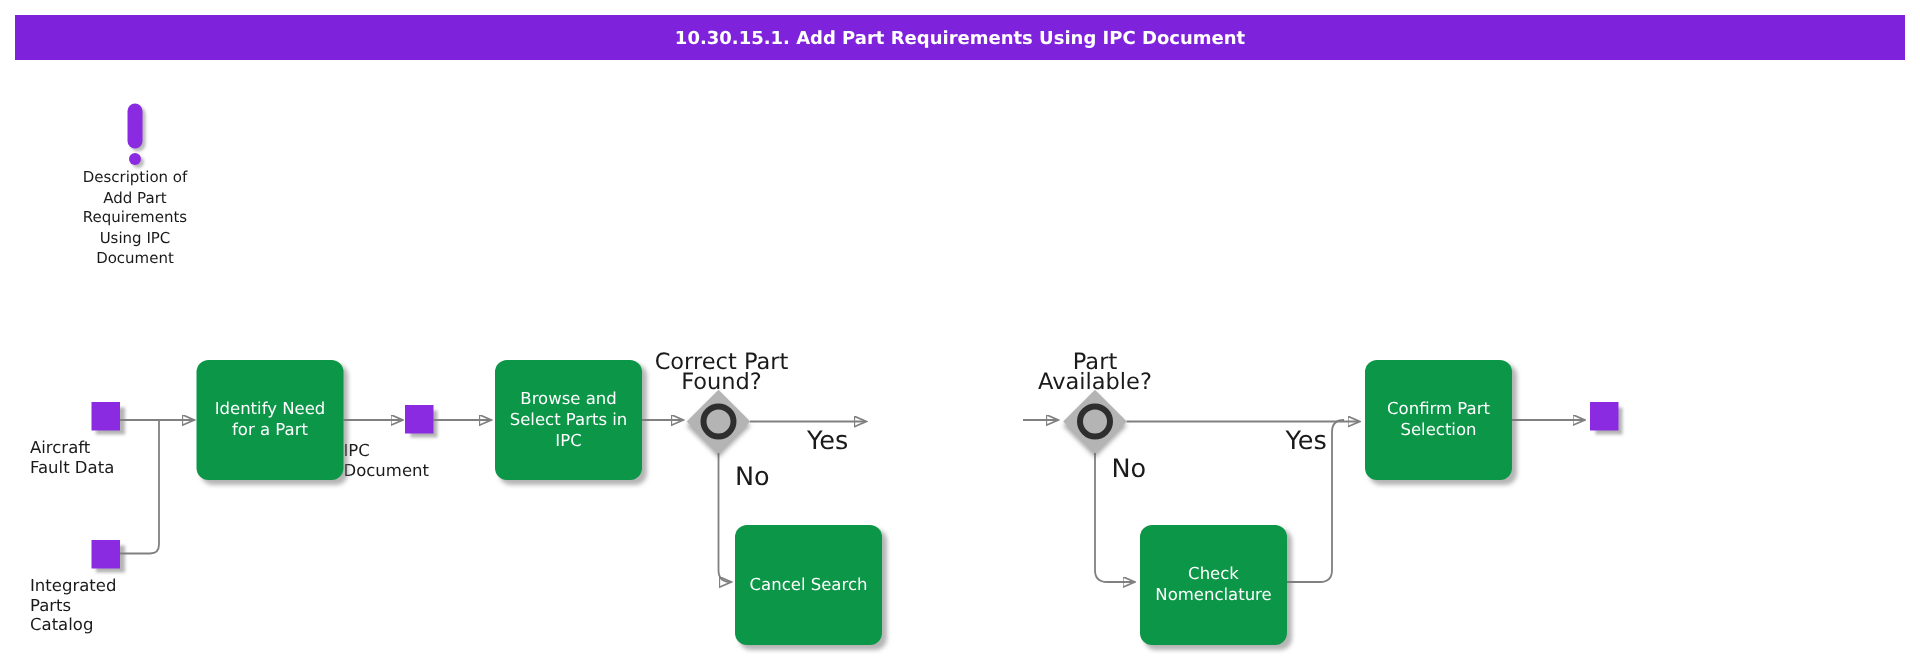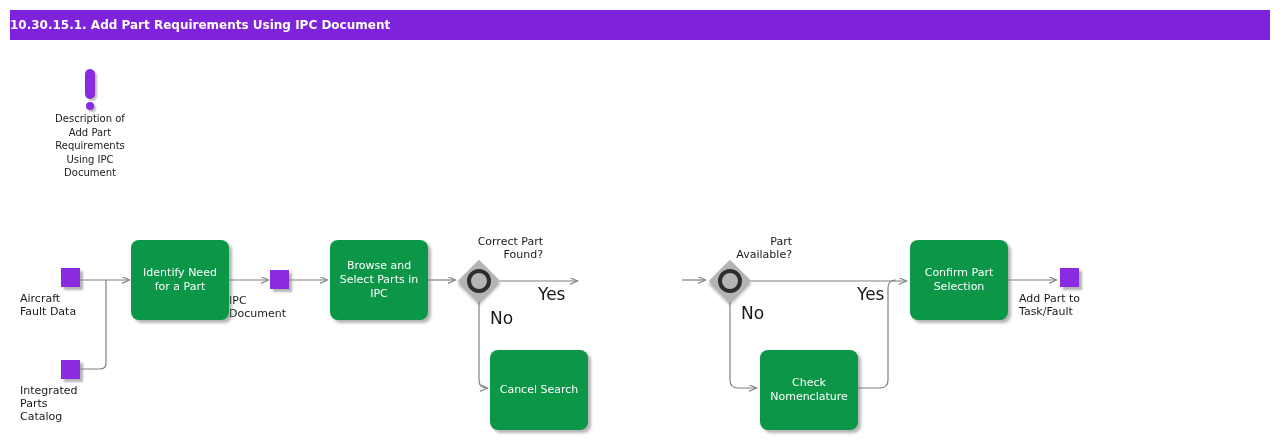--- a/index.html
+++ b/index.html
@@ -10,21 +10,21 @@
     --text-dark:#1a1a1a;
   }
   html,body{margin:0;padding:0;background:#fff;}
   .stage{
     position:relative;width:1280px;height:440px;background:#fff;overflow:hidden;
     font-family:"DejaVu Sans","Liberation Sans",sans-serif;color:var(--text-dark);
   }
   
   .banner{
     position:absolute;left:10px;top:10px;width:1260px;height:30px;
-    background:var(--banner-purple);display:flex;align-items:center;justify-content:flex-start;
+    background:var(--banner-purple);display:flex;align-items:center;justify-content:center;
   }
   .banner span{color:#fff;font-size:12px;font-weight:bold;}
   
   .excl{position:absolute;left:82px;top:68px;width:20px;height:45px;}
   .excl-bar{position:absolute;left:3px;top:1px;width:10px;height:30px;border-radius:5px;
     background:var(--data-purple);box-shadow:2px 2px 2px rgba(130,130,130,.55);}
   .excl-dot{position:absolute;left:4px;top:34px;width:8px;height:8px;border-radius:50%;
     background:var(--data-purple);box-shadow:2px 2px 2px rgba(130,130,130,.55);}
   .ann-label{position:absolute;left:30px;top:112px;width:120px;text-align:center;
     font-size:10px;line-height:13.5px;white-space:pre-line;}
@@ -38,21 +38,21 @@
   
   .task{position:absolute;width:98px;height:80px;border-radius:8px;background:var(--node-green);
     box-shadow:3px 3px 3px rgba(120,120,120,.55);color:#fff;font-size:11px;line-height:14px;
     display:flex;align-items:center;justify-content:center;text-align:center;white-space:pre-line;}
   
   .gateway{position:absolute;width:42px;height:42px;}
   .gw-diamond{position:absolute;left:6px;top:6px;width:30px;height:30px;background:#b4b4b4;
     transform:rotate(45deg);box-shadow:2px 2px 3px rgba(90,90,90,.5);}
   .gw-ring{position:absolute;left:9px;top:9px;width:24px;height:24px;border-radius:50%;
     border:4px solid #2e2e2e;box-sizing:border-box;background:#b4b4b4;}
-  .dec-label{position:absolute;text-align:right;font-size:11px;line-height:13px;white-space:pre-line;}
+  .dec-label{position:absolute;text-align:center;font-size:15px;line-height:13px;white-space:pre-line;}
   .edge-label{position:absolute;font-size:17px;}
 </style>
 </head>
 <body>
 
 <div class="stage">
 
   <header class="banner">
     <span>10.30.15.1. Add Part Requirements Using IPC Document</span>
   </header>
@@ -94,22 +94,20 @@
   <div class="dsq" style="left:61px;top:360px"></div>
   <div class="dlabel" style="left:20px;top:384px;width:100px">Integrated
 Parts
 Catalog</div>
 
   <div class="dsq" style="left:270px;top:270px"></div>
   <div class="dlabel" style="left:229px;top:294px;width:100px">IPC
 Document</div>
 
   <div class="dsq" style="left:1060px;top:268px"></div>
-  <div class="dlabel" style="left:1019px;top:292px;width:100px">Add Part to
-Task/Fault</div>
 
   <div class="task" style="left:131px;top:240px">Identify Need
 for a Part</div>
   <div class="task" style="left:330px;top:240px">Browse and
 Select Parts in
 IPC</div>
   <div class="task" style="left:490px;top:350px">Cancel Search</div>
   <div class="task" style="left:910px;top:240px">Confirm Part
 Selection</div>
   <div class="task" style="left:760px;top:350px">Check

